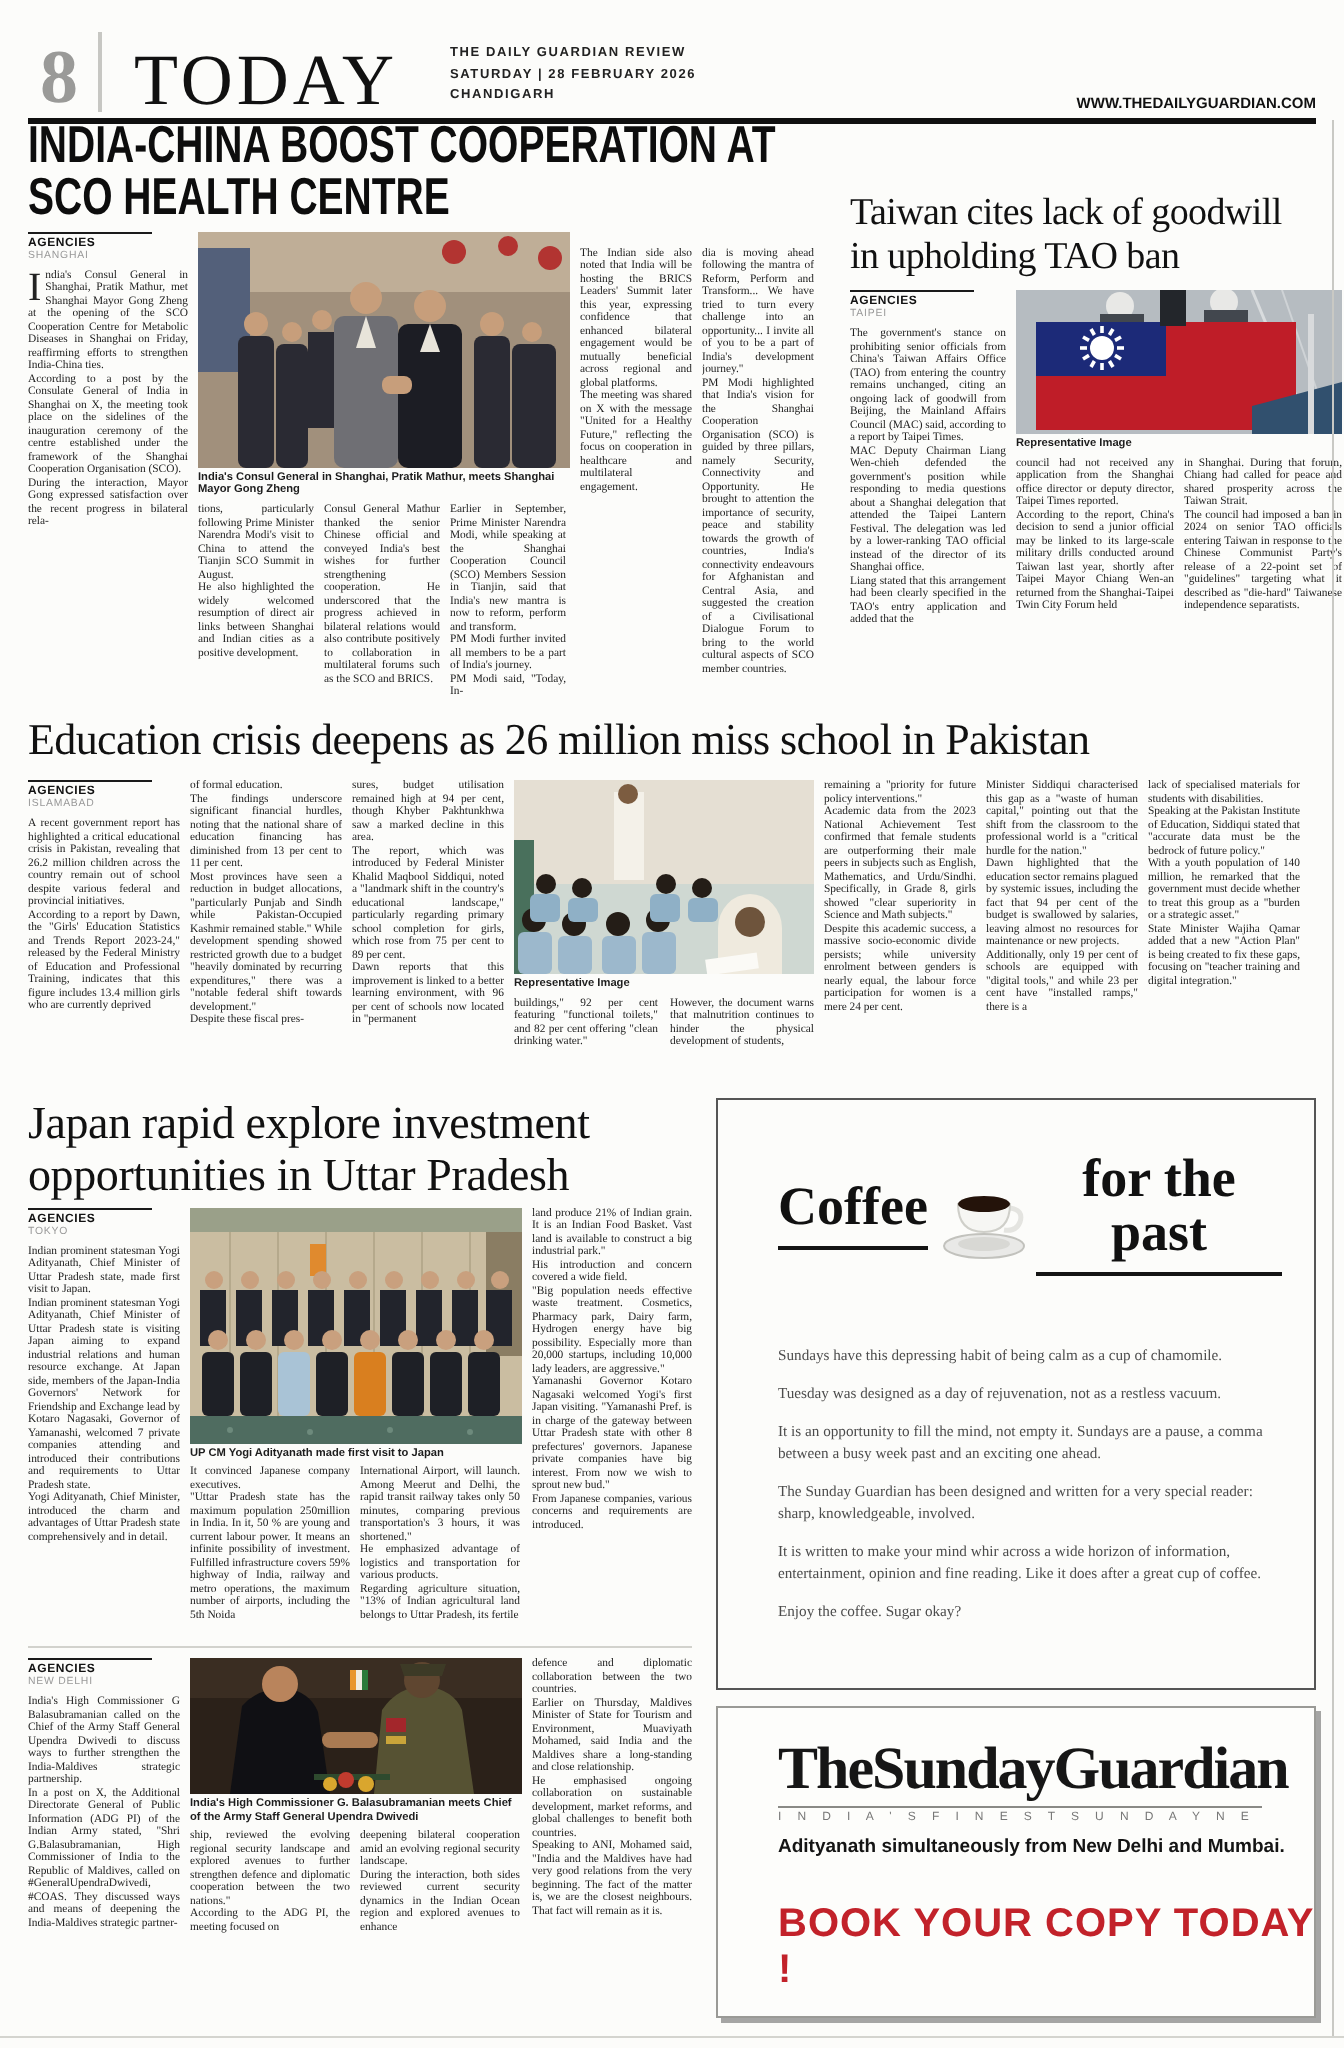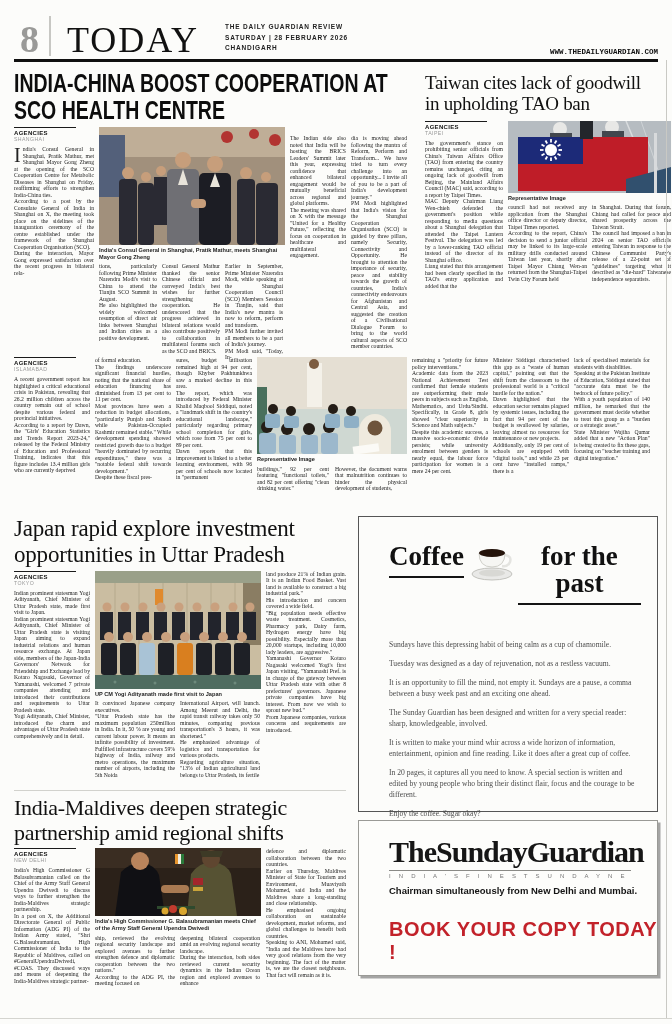--- a/index.html
+++ b/index.html
@@ -6,34 +6,34 @@
   .page{position:relative;width:672px;height:1024px;margin:0 auto;background:#fcfcfa;
         font-family:"Liberation Serif","DejaVu Serif",serif;color:#1c1c1c;box-sizing:border-box;
         padding:0 14px;overflow:hidden;}
   
   .hdr{position:relative;height:44px;margin-top:12px;display:flex;align-items:flex-end;}
   .pageno{font-size:38px;line-height:0.9;font-weight:700;color:#9a9a98;padding:0 10px 0 6px;}
   .hdr-vrule{width:2px;height:40px;background:#c7c7c3;margin-right:16px;}
   .section-title{font-size:36px;line-height:0.85;letter-spacing:2px;font-weight:400;color:#111;}
   .pubblock{margin-left:26px;font-family:"Liberation Sans",sans-serif;font-size:6.5px;font-weight:700;
             letter-spacing:0.8px;color:#222;line-height:1.65;padding-bottom:2px;}
-  .website{position:absolute;right:0;bottom:0;font-family:Liberation Mono, monospace;
+  .website{position:absolute;right:0;bottom:0;font-family:Liberation Sans, sans-serif;
            font-size:7.5px;font-weight:700;color:#111;}
   .thick-rule{height:3px;background:#101010;margin-top:3px;}
   
   .by{border-top:1.5px solid #1a1a1a;width:62px;padding-top:2px;margin:0 0 4px 0;}
   .by .ag{font-family:"Liberation Sans",sans-serif;font-weight:700;font-size:6px;letter-spacing:.3px;color:#111;}
   .by .ci{font-family:"Liberation Sans",sans-serif;font-size:5.2px;letter-spacing:.4px;color:#999;}
   .bt{font-size:5.7px;line-height:1.14;text-align:justify;white-space:pre-line;overflow:hidden;color:#222;}
   .cap{font-family:"Liberation Sans",sans-serif;font-weight:700;font-size:5.6px;line-height:1.18;
        color:#1d1d1d;margin:2px 0 3px 0;}
   .photo{display:block;width:100%;}
   .dc{float:left;font-size:20px;line-height:0.8;padding:1px 2px 0 0;}
   
-  .toprow{display:flex;margin-top:6px;height:282px;}
+  .toprow{display:flex;margin-top:6px;height:282px;align-items:flex-end;}
   .art-ic{width:396px;}
   .vdiv{width:1px;background:#c9c9c4;margin:2px 7px 0 8px;}
   .art-tw{width:246px;}
   .hl-ic{margin:2px 0 4px 0;font-family:"Liberation Sans",sans-serif;font-weight:700;color:#0d0d0d;}
   .hl-ic span{display:block;font-size:26px;line-height:1.02;white-space:nowrap;
               transform:scaleX(0.75);transform-origin:0 50%;}
   .ic-body{display:flex;gap:5px;}
   .ic-c1{width:80px;}
   .ic-c1 .bt{height:196px;}
   .ic-pg{width:186px;}
@@ -79,21 +79,21 @@
   .md-body{display:flex;gap:5px;}
   .md-c1{width:76px;}
   .md-c1 .bt{height:150px;}
   .md-pg{width:166px;}
   .md-sub{display:flex;gap:5px;}
   .md-sub .bt{width:80px;height:72px;}
   .md-c4{width:80px;}
   .md-c4 .bt{height:162px;}
   
   .coffee{border:1px solid #555;height:296px;box-sizing:border-box;padding:26px 16px 10px 30px;background:#fcfcfa;}
-  .ct-row{display:flex;align-items:flex-start;}
+  .ct-row{display:flex;align-items:center;}
   .ct-left,.ct-right{font-family:"Liberation Serif",serif;font-weight:700;font-size:27px;
                      line-height:1;border-bottom:2.5px solid #141414;padding-bottom:6px;color:#111;}
   .ct-right{flex:1;text-align:center;}
   .ct-cup{margin:0 4px -8px 6px;}
   .coffee-paras{margin-top:34px;}
   .coffee-paras p{font-family:Liberation Serif, serif;font-size:7.6px;line-height:1.45;
                   color:#4c4c4c;margin:0 0 8px 0;}
   
   .ad{border:1px solid #9a9a96;box-shadow:2.5px 2.5px 0 rgba(60,60,60,.45);height:156px;
       box-sizing:border-box;margin-top:8px;padding:16px 0 0 30px;background:#fdfdfb;}
@@ -248,20 +248,21 @@
 According to the report, China's decision to send a junior official may be linked to its large-scale military drills conducted around Taiwan last year, shortly after Taipei Mayor Chiang Wen-an returned from the Shanghai-Taipei Twin City Forum held</div>
             <div class="bt">in Shanghai. During that forum, Chiang had called for peace and shared prosperity across the Taiwan Strait.
 The council had imposed a ban in 2024 on senior TAO officials entering Taiwan in response to the Chinese Communist Party's release of a 22-point set of "guidelines" targeting what it described as "die-hard" Taiwanese independence separatists.</div>
           </div>
         </div>
       </div>
     </section>
   </div>
 
   <section class="art-edu">
+    <h2 class="hl-edu">Education crisis deepens as 26 million miss school in Pakistan</h2>
     <div class="edu-body">
       <div class="edu-c">
         <div class="by">
           <div class="ag">AGENCIES</div>
           <div class="ci">ISLAMABAD</div>
         </div>
         <div class="bt" style="height:132px">A recent government report has highlighted a critical educational crisis in Pakistan, revealing that 26.2 million children across the country remain out of school despite various federal and provincial initiatives.
 According to a report by Dawn, the "Girls' Education Statistics and Trends Report 2023-24," released by the Federal Ministry of Education and Professional Training, indicates that this figure includes 13.4 million girls who are currently deprived</div>
       </div>
       <div class="edu-c">
@@ -430,24 +431,20 @@
 "Big population needs effective waste treatment. Cosmetics, Pharmacy park, Dairy farm, Hydrogen energy have big possibility. Especially more than 20,000 startups, including 10,000 lady leaders, are aggressive."
 Yamanashi Governor Kotaro Nagasaki welcomed Yogi's first Japan visiting. "Yamanashi Pref. is in charge of the gateway between Uttar Pradesh state with other 8 prefectures' governors. Japanese private companies have big interest. From now we wish to sprout new bud."
 From Japanese companies, various concerns and requirements are introduced.</div>
             </div>
         </div>
       </section>
 
       <div class="sep-lr"></div>
 
       <section>
-        <h2 class="hl-md">
-          <span>India-Maldives deepen strategic</span>
-          <span>partnership amid regional shifts</span>
-        </h2>
         <div class="md-body">
           <div class="md-c1">
             <div class="by">
               <div class="ag">AGENCIES</div>
               <div class="ci">NEW DELHI</div>
             </div>
             <div class="bt">India's High Commissioner G Balasubramanian called on the Chief of the Army Staff General Upendra Dwivedi to discuss ways to further strengthen the India-Maldives strategic partnership.
 In a post on X, the Additional Directorate General of Public Information (ADG PI) of the Indian Army stated, "Shri G.Balasubramanian, High Commissioner of India to the Republic of Maldives, called on #GeneralUpendraDwivedi, #COAS. They discussed ways and means of deepening the India-Maldives strategic partner-</div>
           </div>
           <div class="md-pg">
@@ -502,29 +499,28 @@
             <ellipse cx="22" cy="10" rx="13" ry="4" fill="#24130a"></ellipse>
           </svg>
           <div class="ct-right">for the past</div>
         </div>
         <div class="coffee-paras">
           <p>Sundays have this depressing habit of being calm as a cup of chamomile.</p>
           <p>Tuesday was designed as a day of rejuvenation, not as a restless vacuum.</p>
           <p>It is an opportunity to fill the mind, not empty it. Sundays are a pause, a comma between a busy week past and an exciting one ahead.</p>
           <p>The Sunday Guardian has been designed and written for a very special reader: sharp, knowledgeable, involved.</p>
           <p>It is written to make your mind whir across a wide horizon of information, entertainment, opinion and fine reading. Like it does after a great cup of coffee.</p>
-          <p>In 20 pages, it captures all you need to know. A special section is written and edited by young people who bring their distinct flair, focus and the courage to be different.</p>
           <p>Enjoy the coffee. Sugar okay?</p>
         </div>
       </div>
 
       <div class="ad">
         <div class="ad-logo">TheSundayGuardian</div>
         <div class="ad-tag">I N D I A ' S   F I N E S T   S U N D A Y   N E W S P A P E R</div>
-        <div class="ad-pub">Chairman simultaneously from New Delhi and Mumbai.</div>
+        <div class="ad-pub">Adityanath simultaneously from New Delhi and Mumbai.</div>
         <div class="ad-cta">BOOK YOUR COPY TODAY !</div>
       </div>
     </div>
   </div>
 
   <div class="edge-r"></div>
   <div class="edge-b"></div>
 </div>
 
 </body></html>

